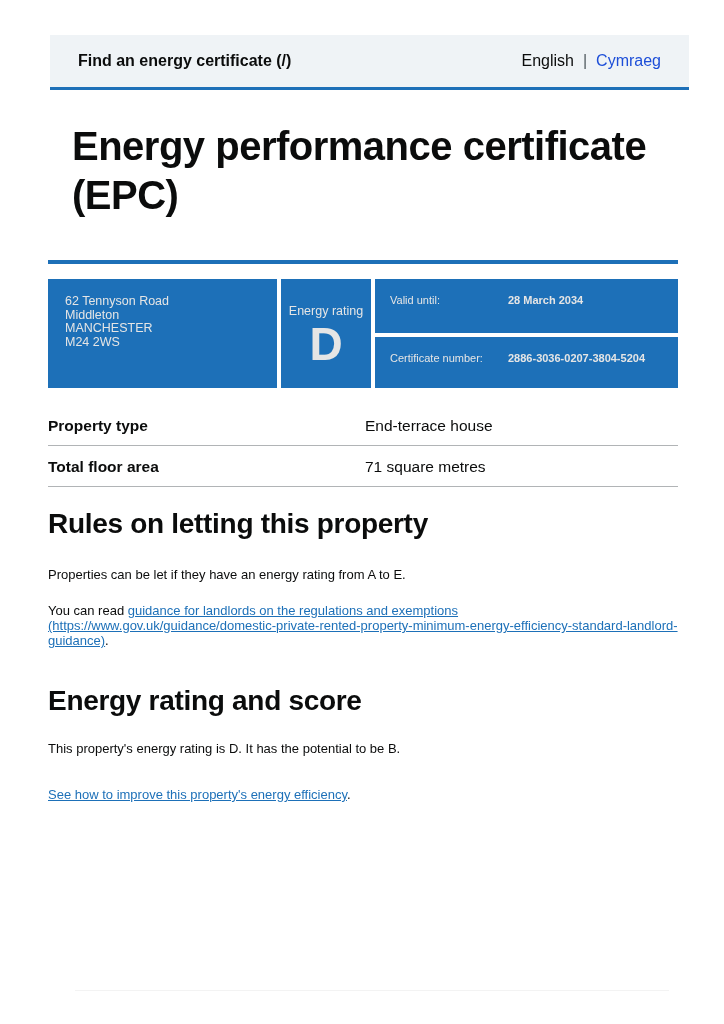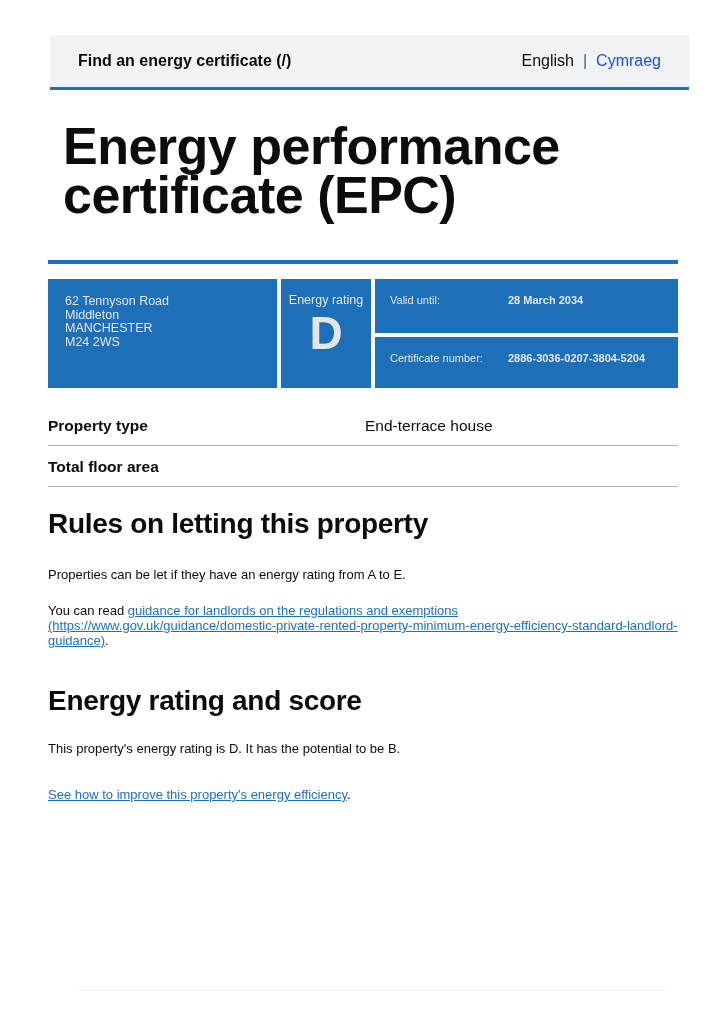--- a/index.html
+++ b/index.html
@@ -35,24 +35,24 @@
   }
   .service-suffix { font-weight: bold; }
   .lang-switch { font-size: 16px; display: flex; align-items: center; }
   .lang-sep { color: #505a5f; margin: 0 9px; font-weight: normal; }
   .lang-link { color: #1d4ed8; cursor: pointer; }
 
   
   .content { margin: 0 11px 0 13px; width: 630px; }
 
   h1.page-title {
-    font-size: 52px;
+    font-size: 40px;
     line-height: 49px;
     font-weight: bold;
-    margin: 32px 0 0 15px;
+    margin: 32px 0 0 24px;
     letter-spacing: -0.5px;
   }
 
   .blue-rule {
     height: 4px;
     background: #1d70b8;
     border: none;
     margin: 40px 0 15px 0;
   }
 
@@ -62,21 +62,21 @@
     grid-template-columns: 229px 90px 1fr;
     gap: 4px;
     height: 109px;
   }
   .banner-cell { background: #1d70b8; color: #e5e5e5; }
   .address-cell { padding: 16px 17px; font-size: 12.5px; line-height: 13.5px; }
   .rating-cell {
     display: flex;
     flex-direction: column;
     align-items: center;
-    padding-top: 14px;
+    padding-top: 25px;
   }
   .rating-label { font-size: 12.5px; }
   .rating-value { font-size: 46px; font-weight: bold; line-height: 1; margin-top: 3px; }
   .banner-right { display: grid; grid-template-rows: 54px 1fr; gap: 4px; }
   .kv { display: flex; padding: 14px 15px; font-size: 11px; }
   .kv-label { width: 118px; flex: none; line-height: 15px; }
   .kv-value { font-weight: bold; line-height: 15px; }
 
   
   .summary-list { margin: 17px 0 0 0; }
@@ -162,20 +162,21 @@
       </div>
     </div>
 
     <dl class="summary-list">
       <div class="summary-row">
         <dt>Property type</dt>
         <dd>End-terrace house</dd>
       </div>
       <div class="summary-row">
         <dt>Total floor area</dt>
+        <dd>71 square metres</dd>
       </div>
     </dl>
 
     <h2 class="section-heading">Rules on letting this property</h2>
 
     <p class="body-text">Properties can be let if they have an energy rating from A to E.</p>
 
     <p class="body-text tight"><span>You can read </span><a class="text-link">guidance for landlords on the regulations and exemptions (https://www.gov.uk/guidance/domestic-private-rented-property-minimum-energy-efficiency-standard-landlord-guidance)</a><span>.</span></p>
 
     <h2 class="section-heading second">Energy rating and score</h2>

